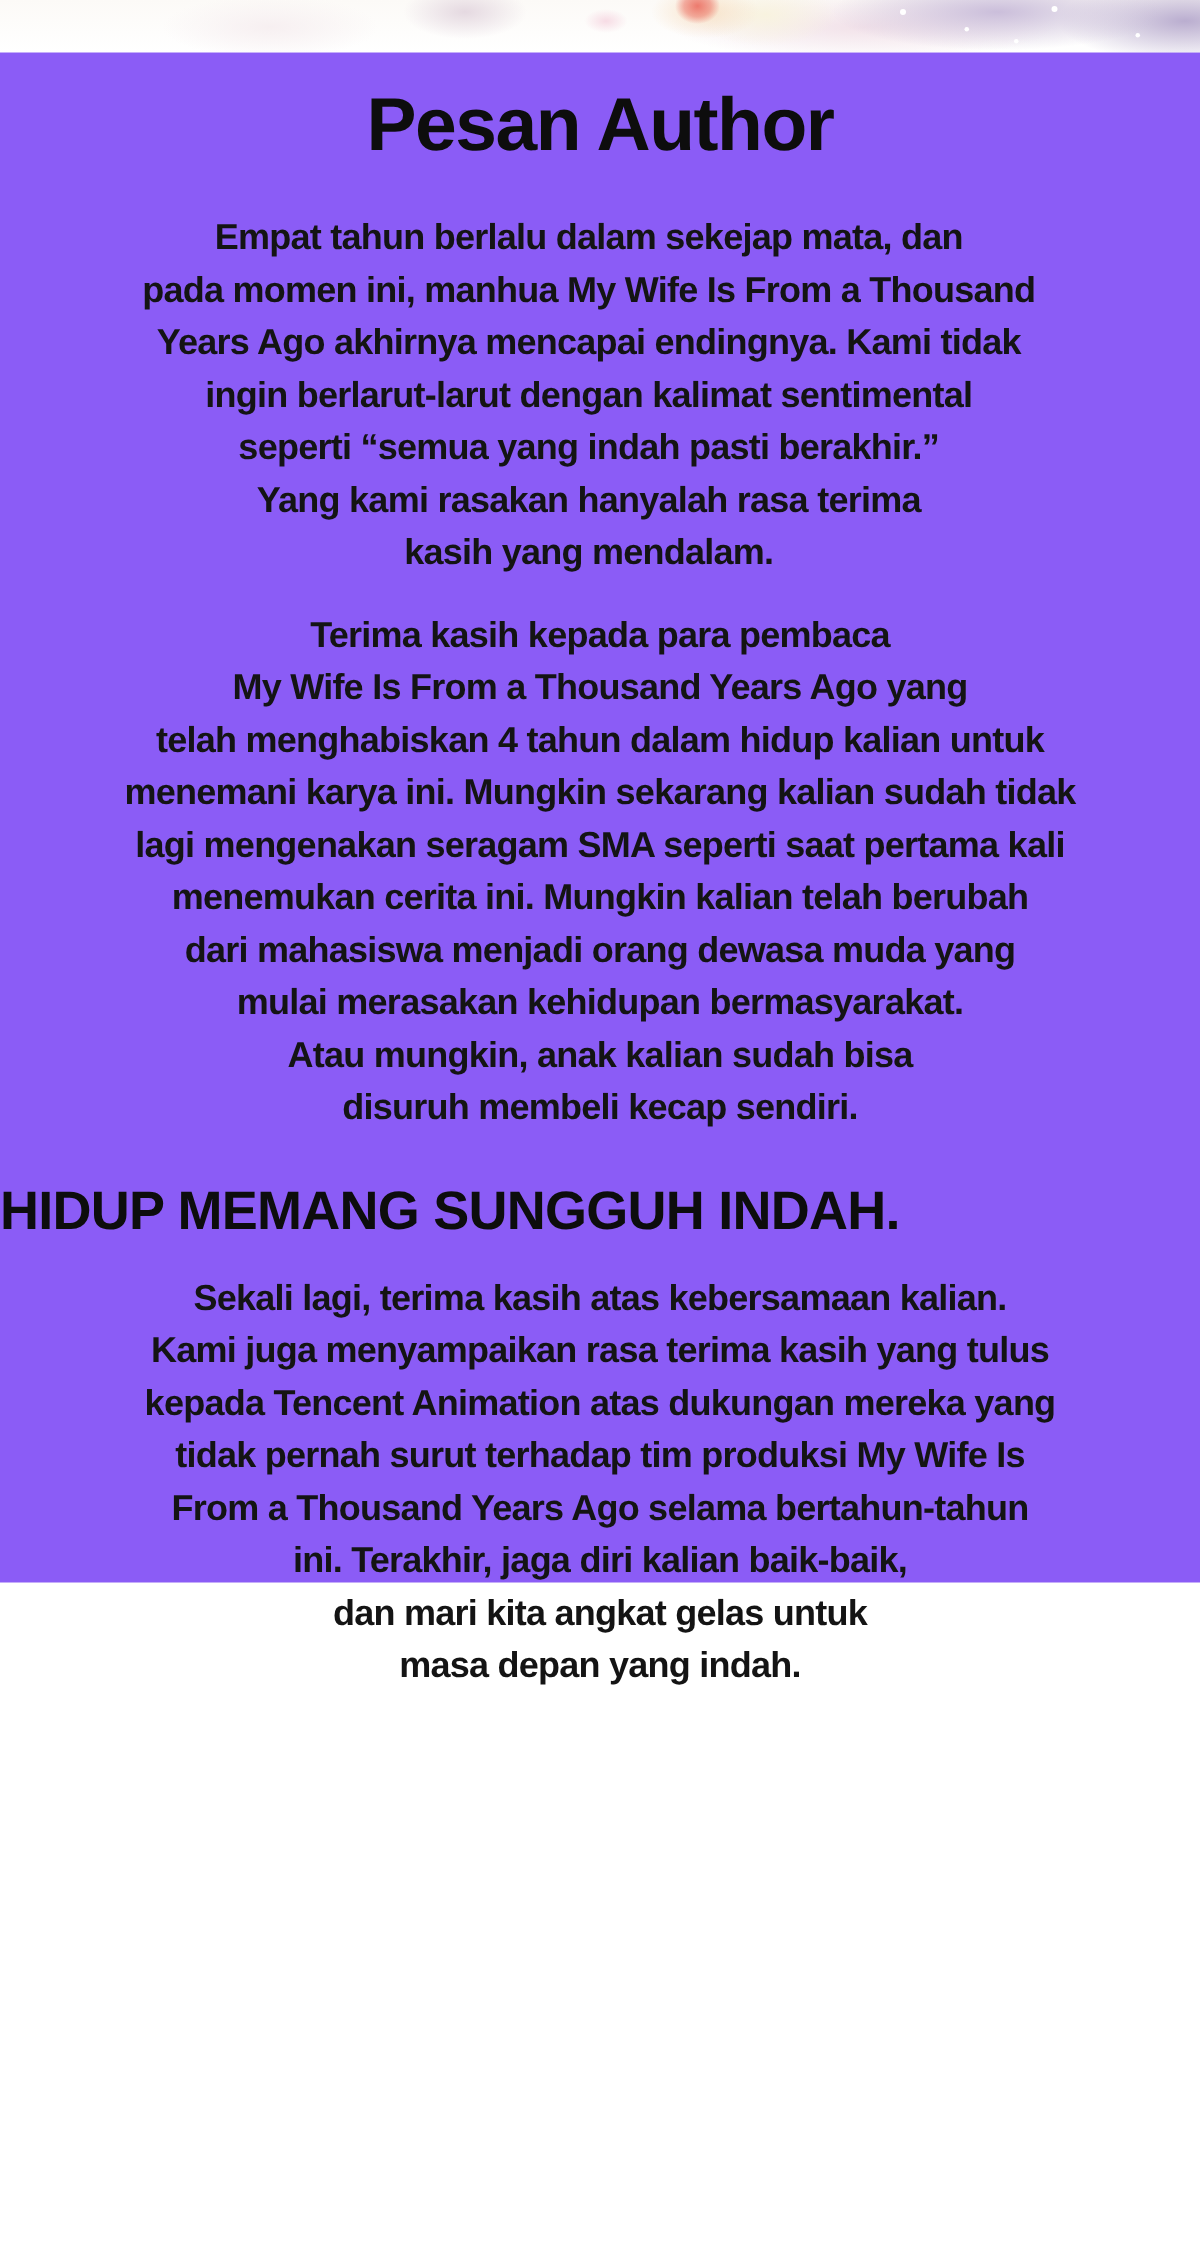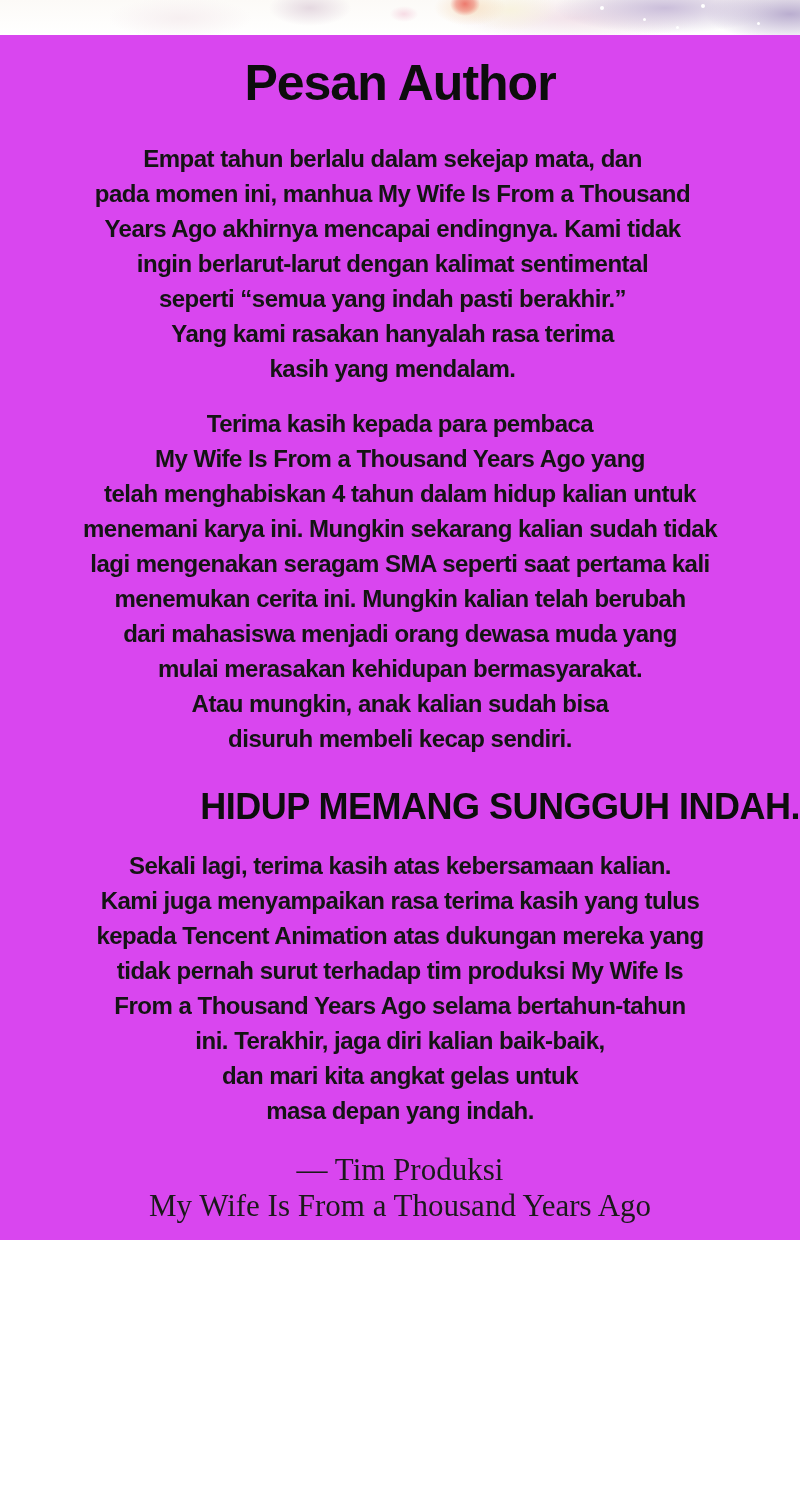--- a/index.html
+++ b/index.html
@@ -9,22 +9,22 @@
   }
   body {
     width: 800px;
     height: 1500px;
     overflow: hidden;
     font-family: "Liberation Sans", sans-serif;
     color: #111111;
   }
   .page {
     width: 800px;
-    height: 1240px;
-    background: #d946ef;
+    height: 1055px;
+    background: #8b5cf6;
     position: relative;
   }
   
   .header-art {
     width: 800px;
     height: 35px;
     position: relative;
     overflow: hidden;
     background:
       radial-gradient(ellipse 20px 16px at 465px 4px, rgba(236,116,104,0.95) 0%, rgba(236,116,104,0.55) 45%, rgba(236,116,104,0) 75%),
@@ -68,21 +68,21 @@
     font-weight: 700;
     letter-spacing: -0.5px;
     color: #141414;
   }
   .para.first {
     margin-top: 28px;
     padding-left: 40px;
   }
   .big-heading {
     margin: 30px 0 2px 0;
-    text-align: right;
+    text-align: left;
     font-size: 36px;
     line-height: 42px;
     font-weight: 700;
     letter-spacing: -0.5px;
     color: #0d0d0d;
   }
   .signature {
     margin-top: 24px;
     text-align: center;
     font-family: "Liberation Serif", serif;
@@ -131,18 +131,14 @@
 
   <p class="para">Sekali lagi, terima kasih atas kebersamaan kalian.
 Kami juga menyampaikan rasa terima kasih yang tulus
 kepada Tencent Animation atas dukungan mereka yang
 tidak pernah surut terhadap tim produksi My Wife Is
 From a Thousand Years Ago selama bertahun-tahun
 ini. Terakhir, jaga diri kalian baik-baik,
 dan mari kita angkat gelas untuk
 masa depan yang indah.</p>
 
-  <div class="signature">
-    <div>— Tim Produksi</div>
-    <div>My Wife Is From a Thousand Years Ago</div>
-  </div>
 
 </div>
 
 </body></html>

